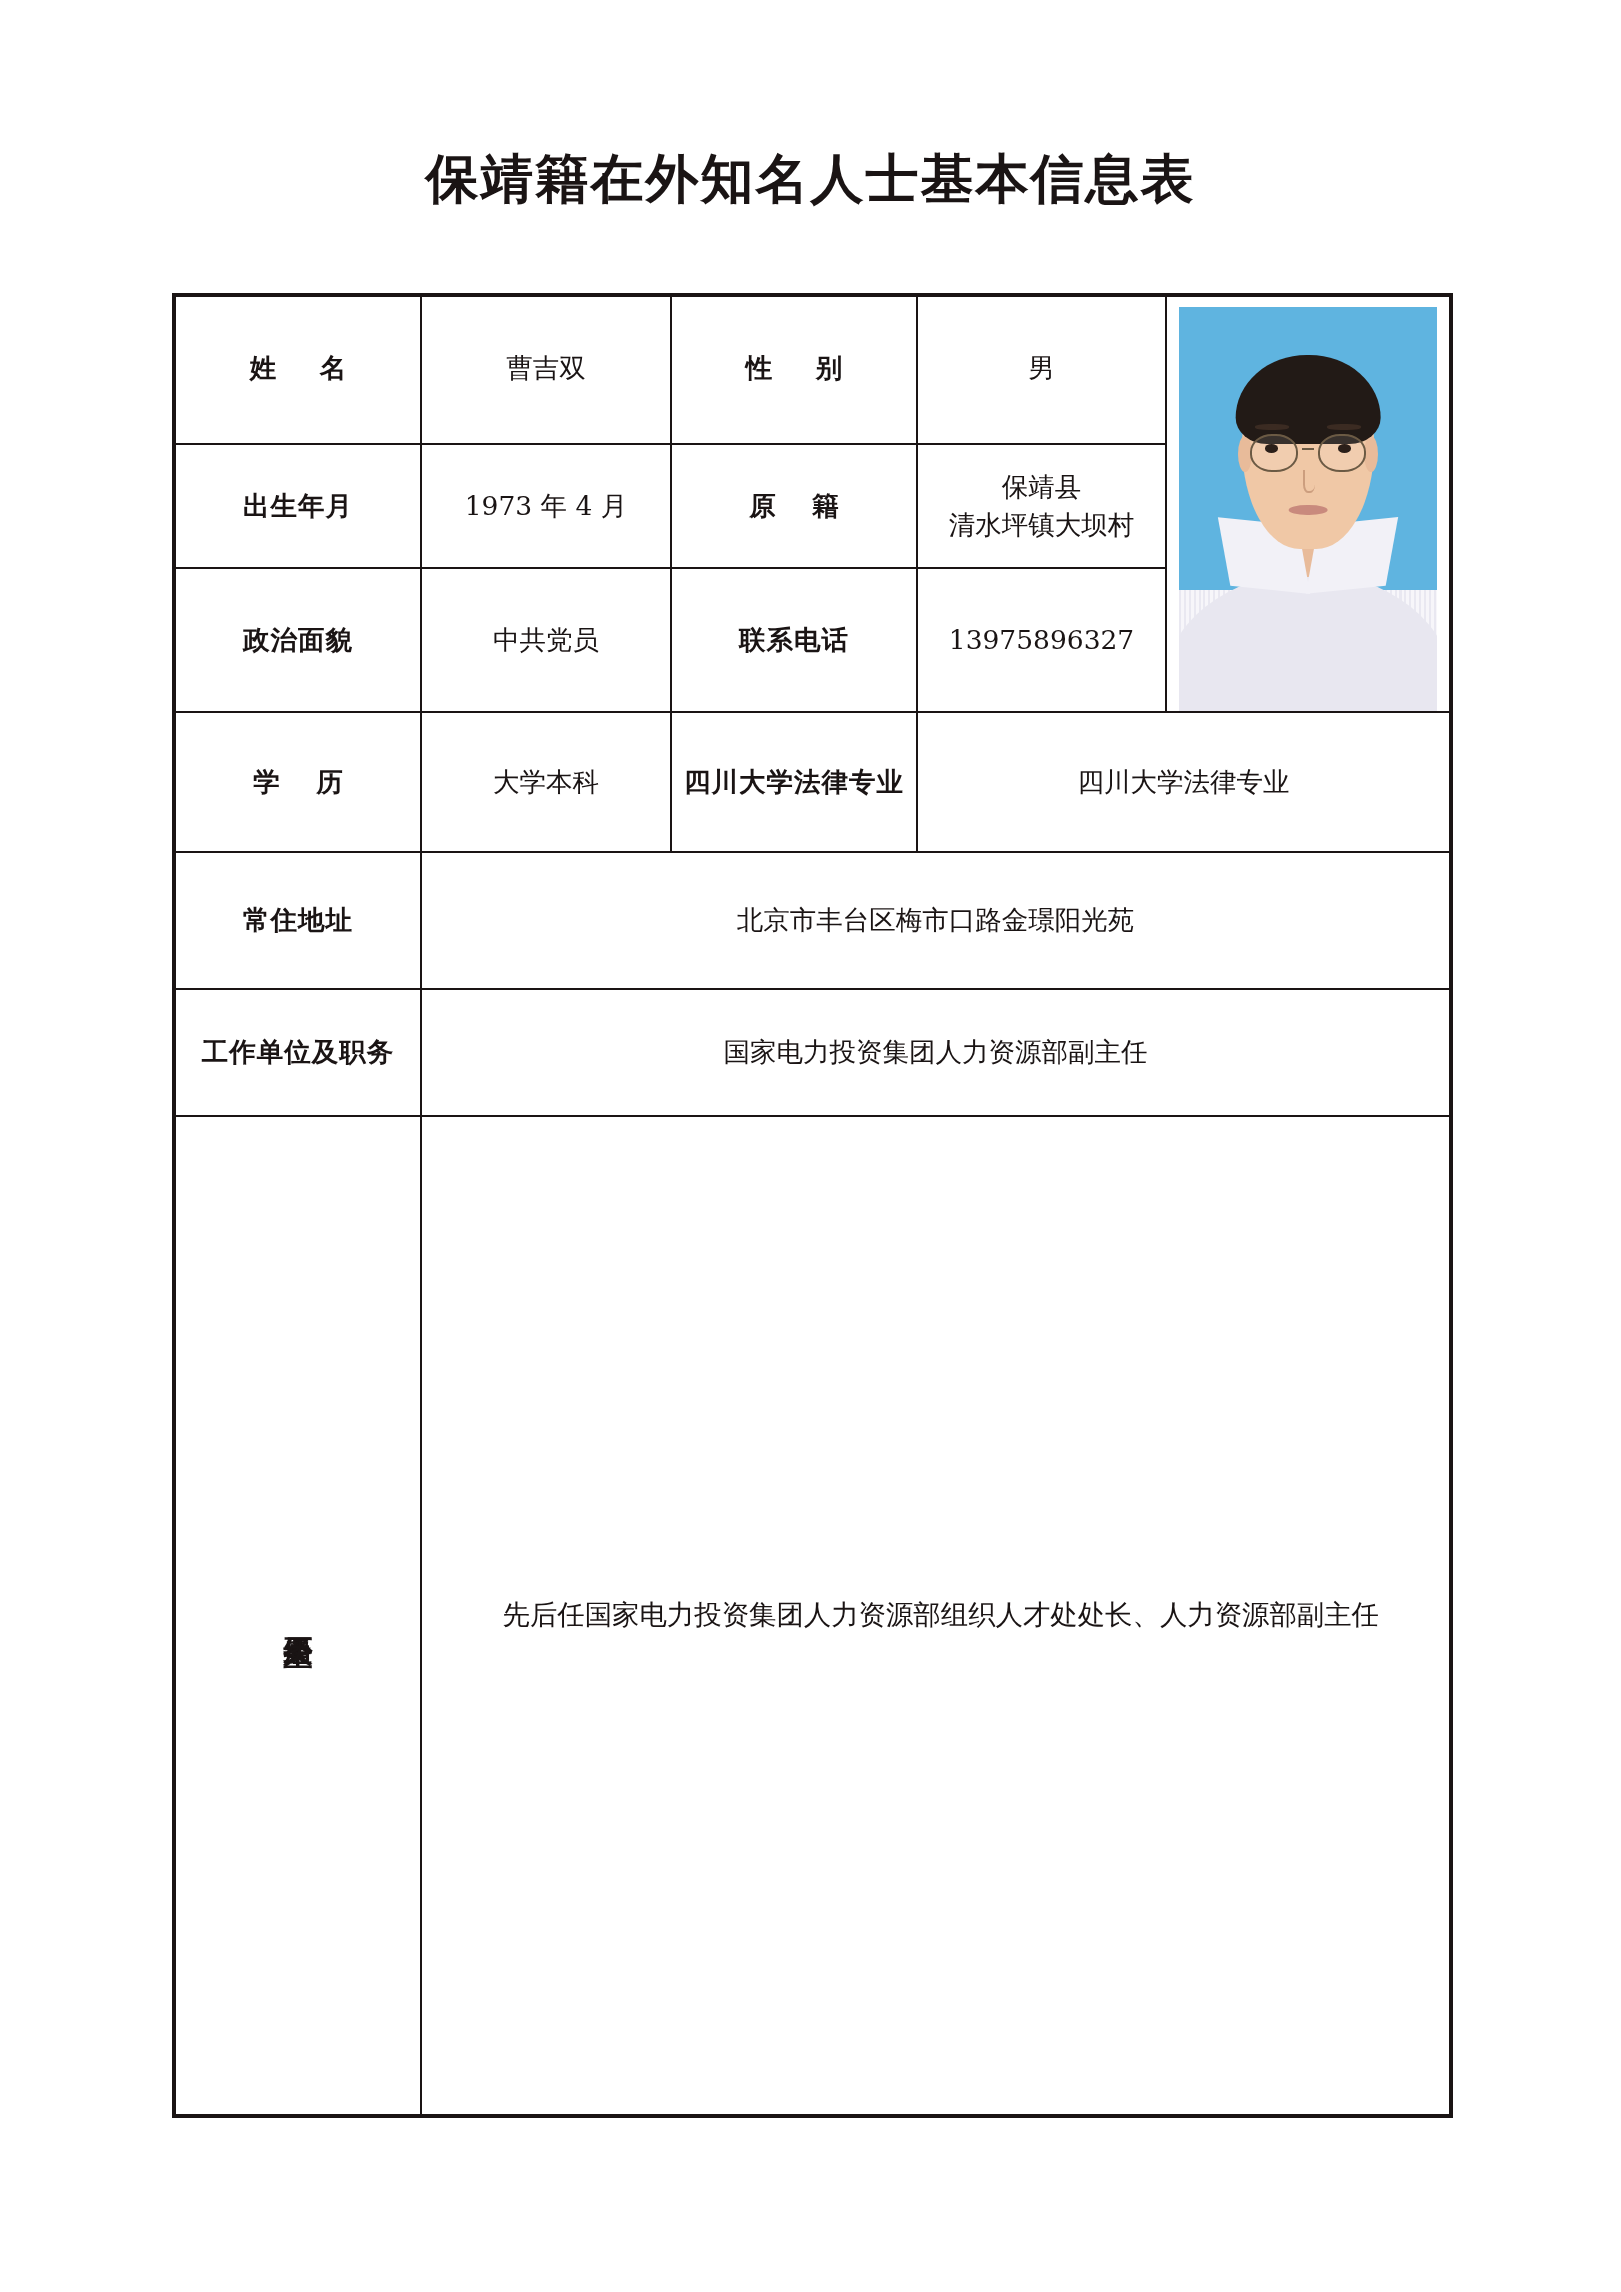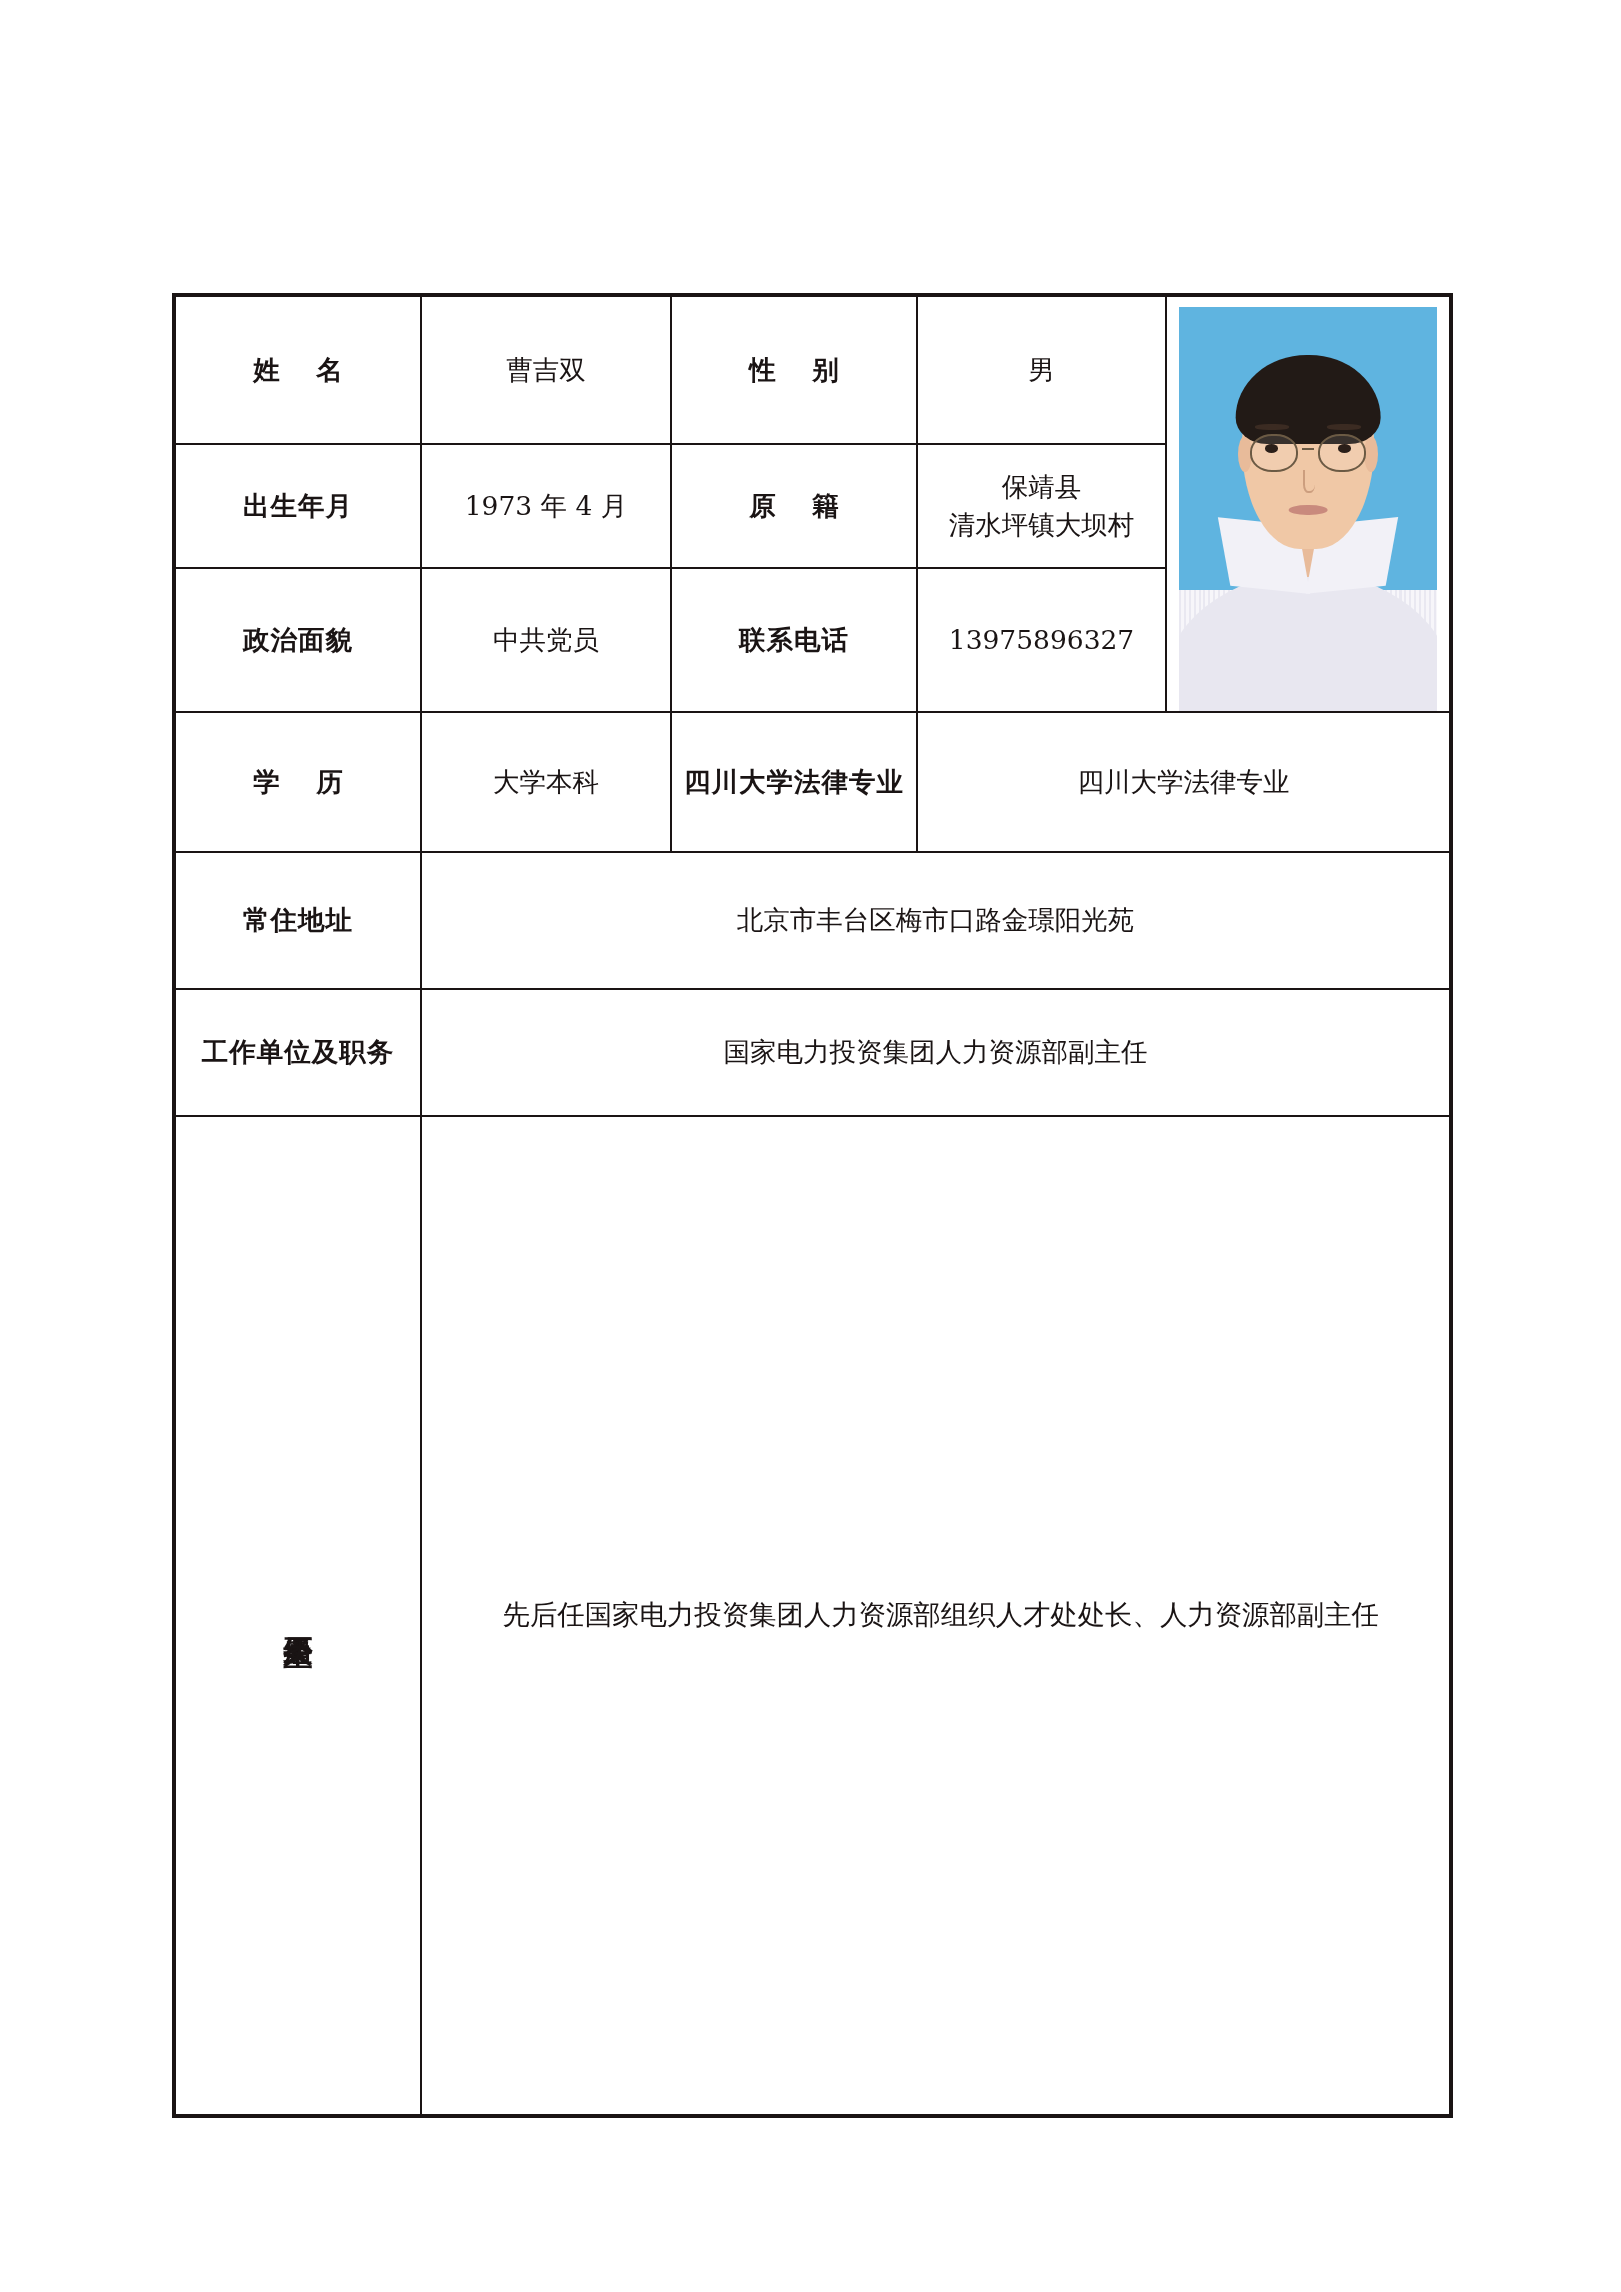--- a/index.html
+++ b/index.html
@@ -47,21 +47,21 @@
   }
   .info-table td {
     border: 2px solid #1a1414;
     padding: 0;
     text-align: center;
     vertical-align: middle;
     font-size: 26.5px;
     line-height: 1.45;
     color: #1a1414;
   }
-  .info-table .outer-top td { border-top-width: 4.9px; }
+  .info-table .outer-top td { border-top-width: 4.9px; font-family: Liberation Mono, monospace; }
   .info-table tr.last-row td { border-bottom-width: 4.9px; }
   .info-table td.edge-left { border-left-width: 4.9px; }
   .info-table td.edge-right { border-right-width: 4.9px; }
 
   .lbl {
     font-weight: bold;
     letter-spacing: 1px;
   }
   .lbl.spaced { letter-spacing: 13.7px; text-indent: 13.7px; }
   .val { font-weight: normal; }
@@ -262,20 +262,21 @@
     padding: 0 23.5px 0 25.5px;
     font-weight: normal;
   }
   .two-line { line-height: 1.45; }
 </style>
 </head>
 <body>
 
 <div class="page">
 
+  <div class="doc-title">保靖籍在外知名人士基本信息表</div>
 
   <table class="info-table">
     <colgroup>
       <col style="width:247px">
       <col style="width:250px">
       <col style="width:246px">
       <col style="width:249px">
       <col style="width:285px">
     </colgroup>
     <tbody>

